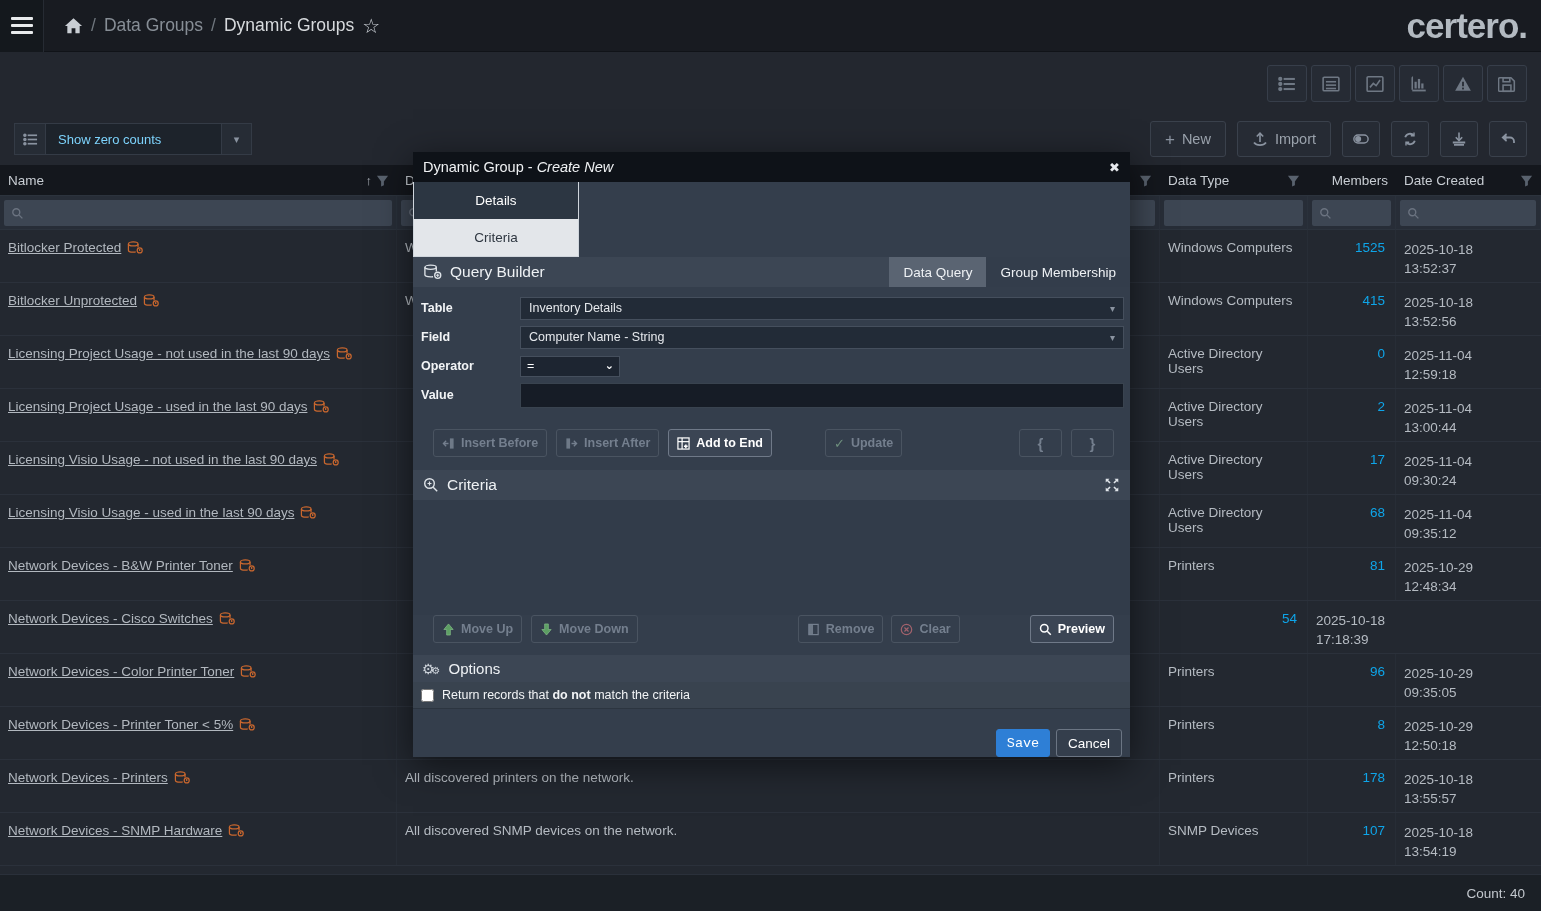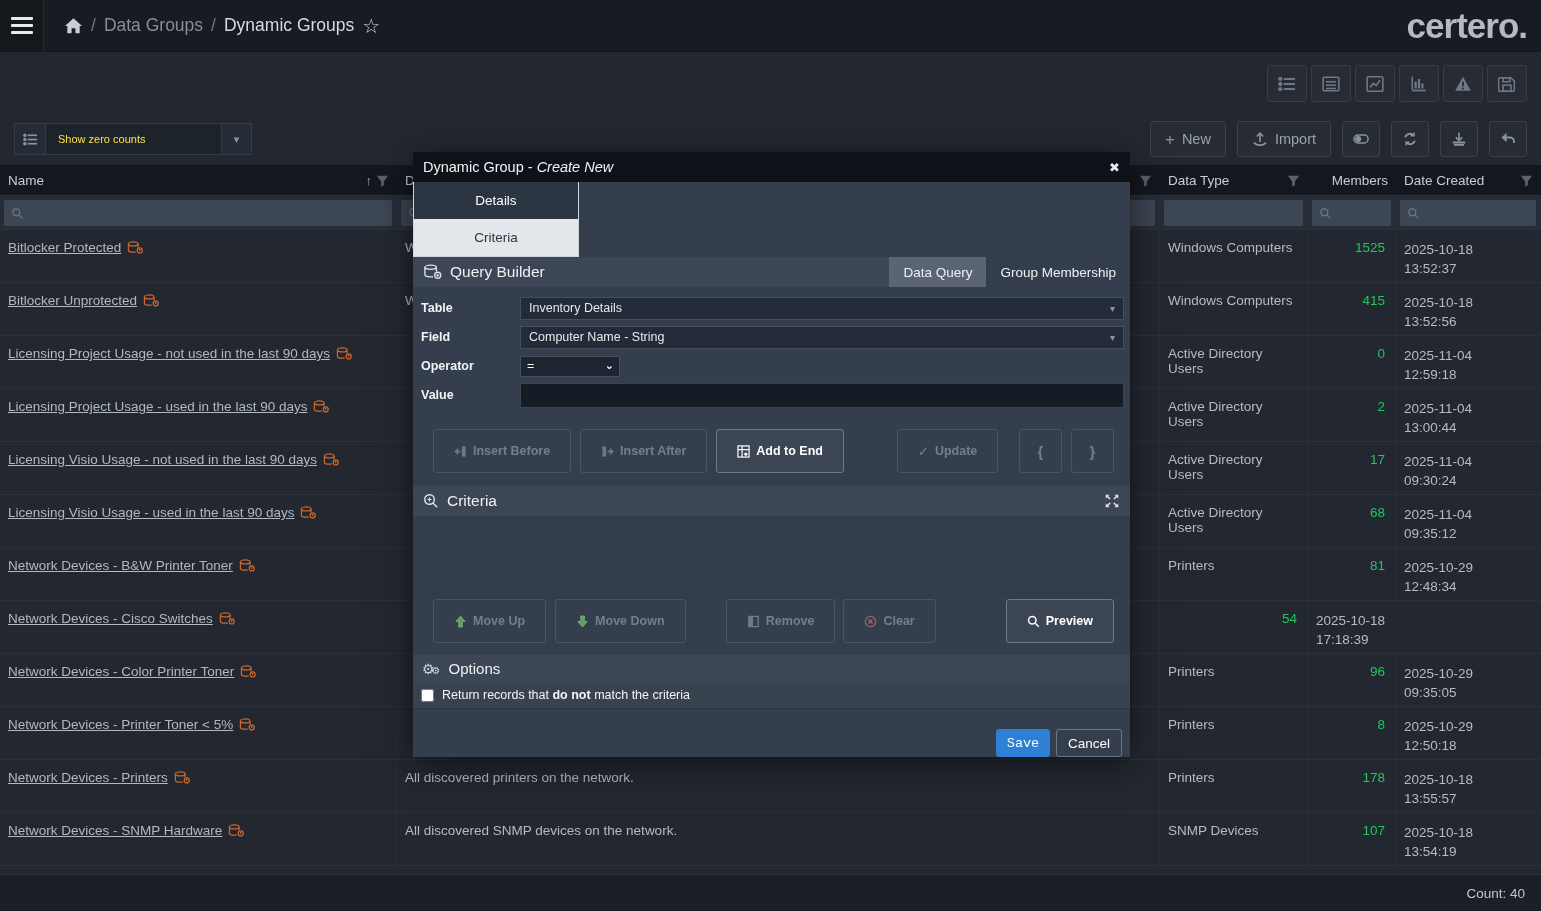--- a/index.html
+++ b/index.html
@@ -23,22 +23,22 @@
   
   .view-toolbar { position:absolute; top:65px; right:14px; display:flex; gap:4px; }
   .icon-btn { width:40px; height:37px; border:1px solid #373e4a; border-radius:3px; background:#262b34;
               display:flex; align-items:center; justify-content:center; color:#6f7884; cursor:pointer; }
   .icon-btn svg { width:18px; height:18px; }
 
   
   .action-toolbar { position:absolute; top:120px; left:14px; right:14px; height:38px; display:flex; align-items:center; }
   .zero-counts { display:flex; height:32px; }
   .zc-icon { width:32px; height:32px; background:#262c35; border:1px solid #343b46; display:flex; align-items:center; justify-content:center; color:#8a93a0; }
-  .zc-text { width:176px; background:#1d232b; border:1px solid #343b46; border-left:none; color:#fde047;
-             font-size:11px; display:flex; align-items:center; padding-left:12px; }
+  .zc-text { width:176px; background:#1d232b; border:1px solid #343b46; border-left:none; color:#7dd3fc;
+             font-size:13px; display:flex; align-items:center; padding-left:12px; }
   .zc-arrow { width:30px; background:#262c35; border:1px solid #343b46; border-left:none; color:#8a93a0;
               display:flex; align-items:center; justify-content:center; font-size:11px; cursor:pointer; }
   .right-actions { margin-left:auto; display:flex; gap:11px; align-items:center; }
   .act-btn { height:36px; border:1px solid #3a414c; border-radius:3px; background:#262b34; color:#9aa2ac;
              font-size:14.5px; display:inline-flex; align-items:center; gap:7px; padding:0 14px; cursor:pointer; }
   .act-btn.square { width:38px; padding:0; justify-content:center; }
   .act-btn svg { width:16px; height:16px; color:#8a93a0; }
   .plus-glyph { font-size:17px; color:#8a93a0; line-height:1; }
 
   
@@ -53,21 +53,21 @@
   .tfilter { height:34px; background:#272d37; border-bottom:1px solid #2c333d; }
   .tfilter .cell { padding:4px 4px; border-right:1px solid #2a313b; }
   .filter-box { height:26px; background:#3d4653; border-radius:2px; display:flex; align-items:center; padding-left:7px; color:#6b7380; }
   .filter-box svg { width:13px; height:13px; }
   .trow { height:53px; border-bottom:1px solid #2b313b; background:#232830; font-size:13.5px; color:#b5bbc2; }
   .trow .cell { padding:10px 8px 0 8px; border-right:1px solid #272d36; overflow:hidden; }
   .trow .cell:last-child { border-right:none; }
   .row-link { color:#b2b8bf; text-decoration:underline; white-space:nowrap; }
   .flag { display:inline-block; margin-left:6px; vertical-align:-2px; color:#c9672e; }
   .flag svg { width:16px; height:13px; }
-  .members-cell { text-align:right; padding-right:10px !important; color:#22c55e; }
+  .members-cell { text-align:right; padding-right:10px !important; color:#0ea5e9; }
   .date-cell div { line-height:19px; }
   .desc-cell { white-space:nowrap; }
 
   
   .statusbar { position:absolute; bottom:0; left:0; width:100%; height:37px; background:#1b2026;
                border-top:1px solid #2a303a; display:flex; align-items:center; justify-content:flex-end;
                padding-right:16px; color:#c2c7cd; font-size:13.5px; }
 
   
   .modal { position:absolute; left:413px; top:152px; width:717px; height:605px; background:#343e4c;
@@ -93,22 +93,22 @@
   .f-label { width:99px; flex:none; font-weight:bold; font-size:12.5px; color:#f2f4f6; }
   .dropdown { flex:1; height:23px; background:#222b37; border:1px solid #454f5d; display:flex; align-items:center;
               padding:0 8px; font-size:12.5px; color:#e6e9ed; cursor:pointer; }
   .dropdown .dd-chev { margin-left:auto; color:#8a93a0; font-size:10px; }
   .op-wrap { position:relative; width:100px; }
   .op-wrap select { width:100%; height:21px; background:#1d2531; color:#fff; border:1px solid #454f5d;
                     font-size:12.5px; padding-left:6px; appearance:none; -webkit-appearance:none; }
   .op-chev { position:absolute; right:6px; top:3px; color:#fff; font-size:11px; pointer-events:none; font-weight:bold; }
   .value-input { flex:1; height:25px; background:#161c26; border:1px solid #39434f; color:#fff; padding:0 6px; font-size:12.5px; outline:none; }
 
-  .btn { height:44px; border-radius:3px; border:1px solid #4a5461; background:transparent; color:#747f8e;
-         font-size:12.5px; font-weight:bold; display:inline-flex; align-items:center; gap:6px; padding:0 20px;
+  .btn { height:28px; border-radius:3px; border:1px solid #4a5461; background:transparent; color:#747f8e;
+         font-size:12.5px; font-weight:bold; display:inline-flex; align-items:center; gap:6px; padding:0 8px;
          font-family:inherit; }
   .btn svg { width:13px; height:13px; }
   .btn.enabled { border-color:#6f7988; color:#fff; background:#3b4554; cursor:pointer; }
   .btn.brace { width:43px; justify-content:center; font-size:15px; }
   .btn-row1 { display:flex; align-items:center; margin-top:17px; padding-left:20px; padding-right:16px; gap:9px; flex:none; }
   .ml-update { margin-left:44px; }
   .ml-braces { margin-left:auto; }
   .check-glyph { color:#6e8f7d; font-size:13px; }
 
   .criteria-header { margin-top:13px; height:30px; background:#3c4654; display:flex; align-items:center;

